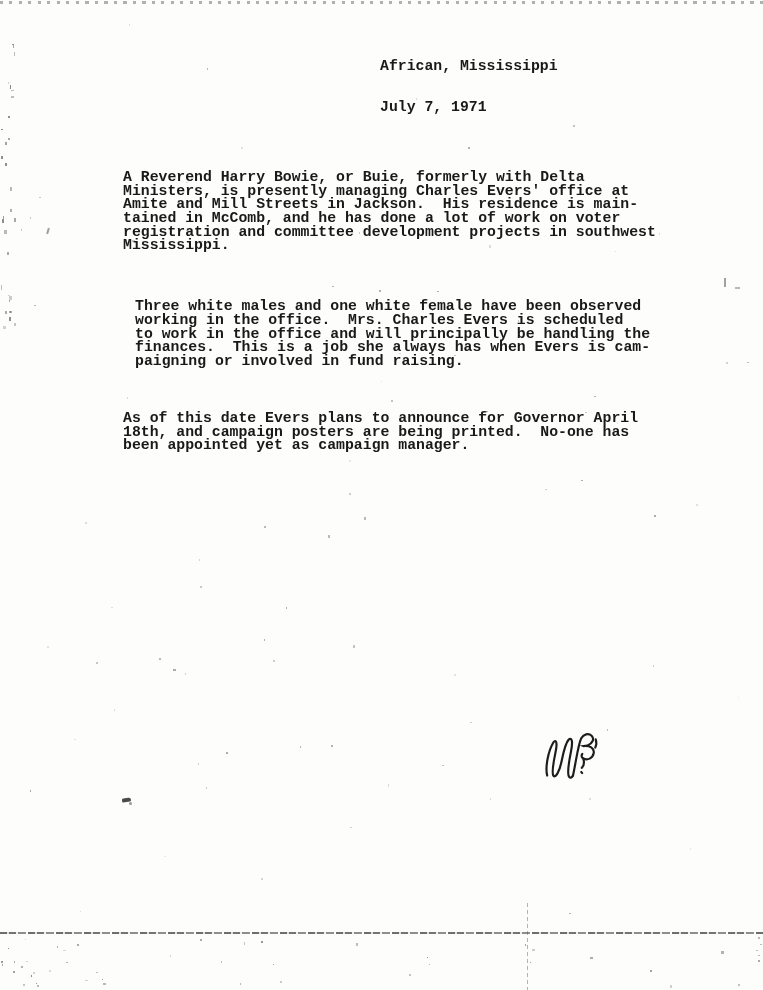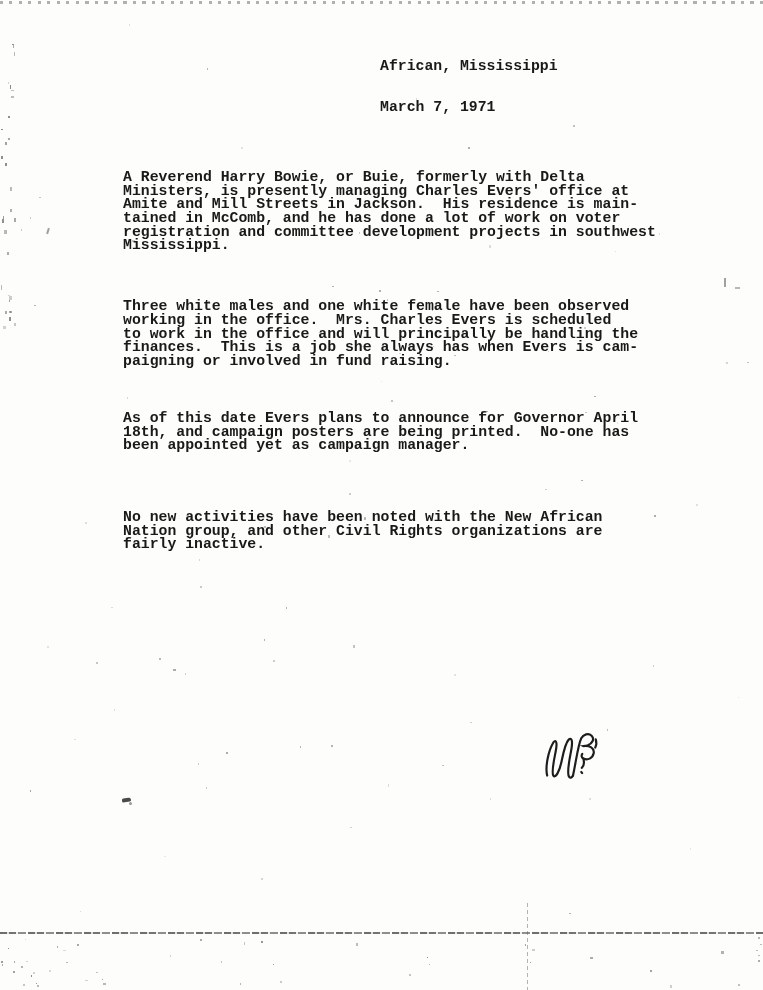--- a/index.html
+++ b/index.html
@@ -34,22 +34,22 @@
   }
   .dateline {
     position: absolute; left: 380px; top: 33px;
   }
   .bodytext {
     position: absolute; left: 123px; top: 144px;
     width: 580px;
   }
   .para { margin: 0; }
   .para.p1 { margin-bottom: 20.4px; }
-  .para.p2 { margin-bottom: 16.7px; }
-  .para.p3 { margin-bottom: 31px; }
+  .para.p2 { margin-bottom: 16.7px; margin-left: 12px; }
+  .para.p3 { margin-bottom: 14px; }
   .signature {
     position: absolute; left: 542px; top: 731px;
     width: 62px; height: 56px;
   }
   .signature path { fill: none; stroke: #1d1d1d; stroke-width: 2.1; stroke-linecap: round; }
   .bottomline {
     position: absolute; left: 0; top: 932px;
     width: 763px; height: 2px;
     background: repeating-linear-gradient(90deg,
       rgba(85,85,85,.85) 0 7px,
@@ -95,41 +95,38 @@
 </style>
 </head>
 <body>
 
 <div class="page">
 
   <div class="perforation"></div>
 
   <div class="dateline typewritten">
     <div>African, Mississippi</div>
-    <div>March 7, 1971</div>
+    <div>July 7, 1971</div>
   </div>
 
   <div class="bodytext typewritten">
     <div class="para p1">A Reverend Harry Bowie, or Buie, formerly with Delta
 Ministers, is presently managing Charles Evers' office at
 Amite and Mill Streets in Jackson.  His residence is main-
 tained in McComb, and he has done a lot of work on voter
 registration and committee development projects in southwest
 Mississippi.</div>
     <div class="para p2">Three white males and one white female have been observed
 working in the office.  Mrs. Charles Evers is scheduled
 to work in the office and will principally be handling the
 finances.  This is a job she always has when Evers is cam-
 paigning or involved in fund raising.</div>
     <div class="para p3">As of this date Evers plans to announce for Governor April
 18th, and campaign posters are being printed.  No-one has
 been appointed yet as campaign manager.</div>
-    <div class="para p4">No new activities have been noted with the New African
-Nation group, and other Civil Rights organizations are
-fairly inactive.</div>
   </div>
 
   <svg class="signature" viewBox="0 0 60 52" aria-hidden="true">
     <path d="M 5,42 C 3,34 6,18 11,10 C 14,6 15,11 13,20 C 11,30 9,39 11,42 C 13,45 17,38 19,28 C 21,18 23,10 26,7 C 29,5 30,9 28,19 C 26,29 24,39 26,43 C 27,45 29,44 30,42"></path>
     <path d="M 30,42 C 33,28 35,12 38,6 C 40,2 45,0.5 48,3.5 C 51,6.5 49,11 44,13 C 41,14 40,13.5 40,13.5 C 46,12.5 51,15.5 50,20.5 C 49,25.5 44,27.5 40,25.5 C 38,24.5 38,22.5 39,21"></path>
     <path d="M 40,25.5 C 41,29.5 40.5,33 38.5,34.5"></path>
     <path d="M 38,38.5 C 38.4,38.9 38.8,39.3 38.9,39.6"></path>
     <path d="M 52,7 C 53,10 52.5,13 51.5,15"></path>
   </svg>
 

